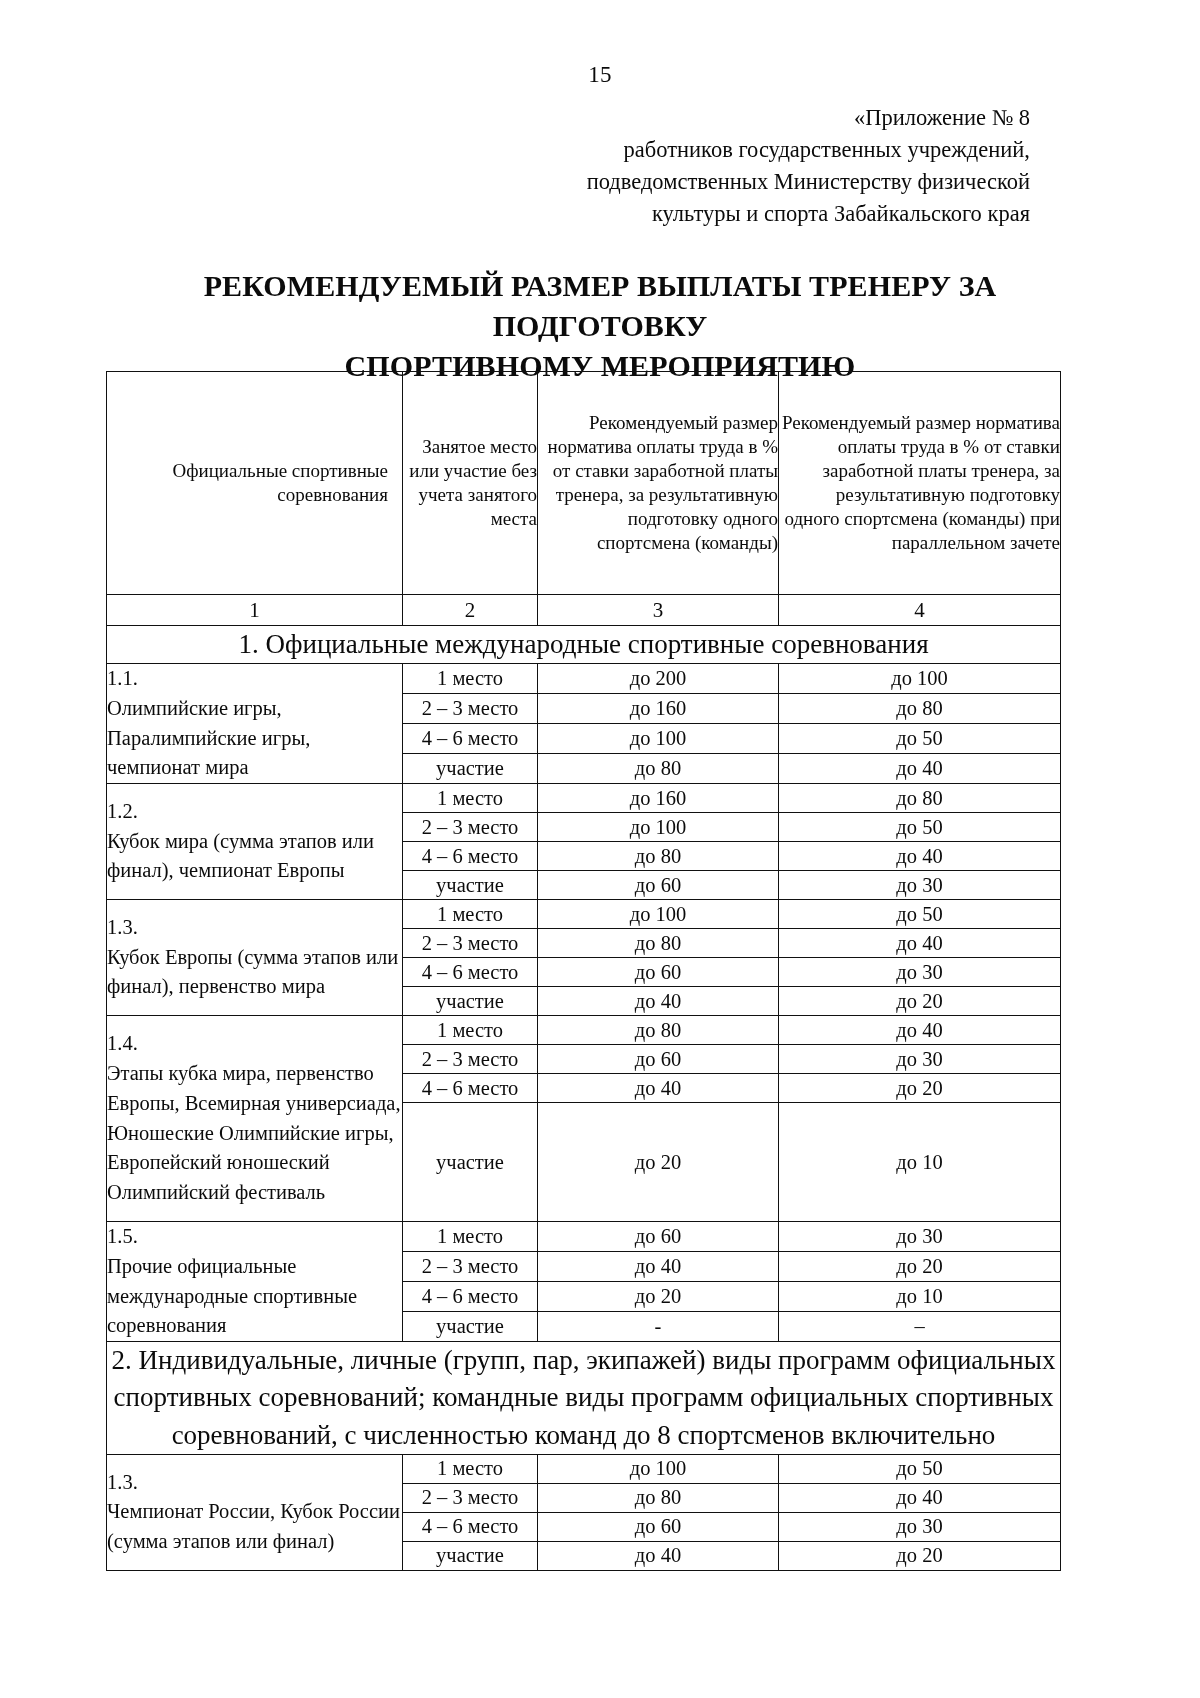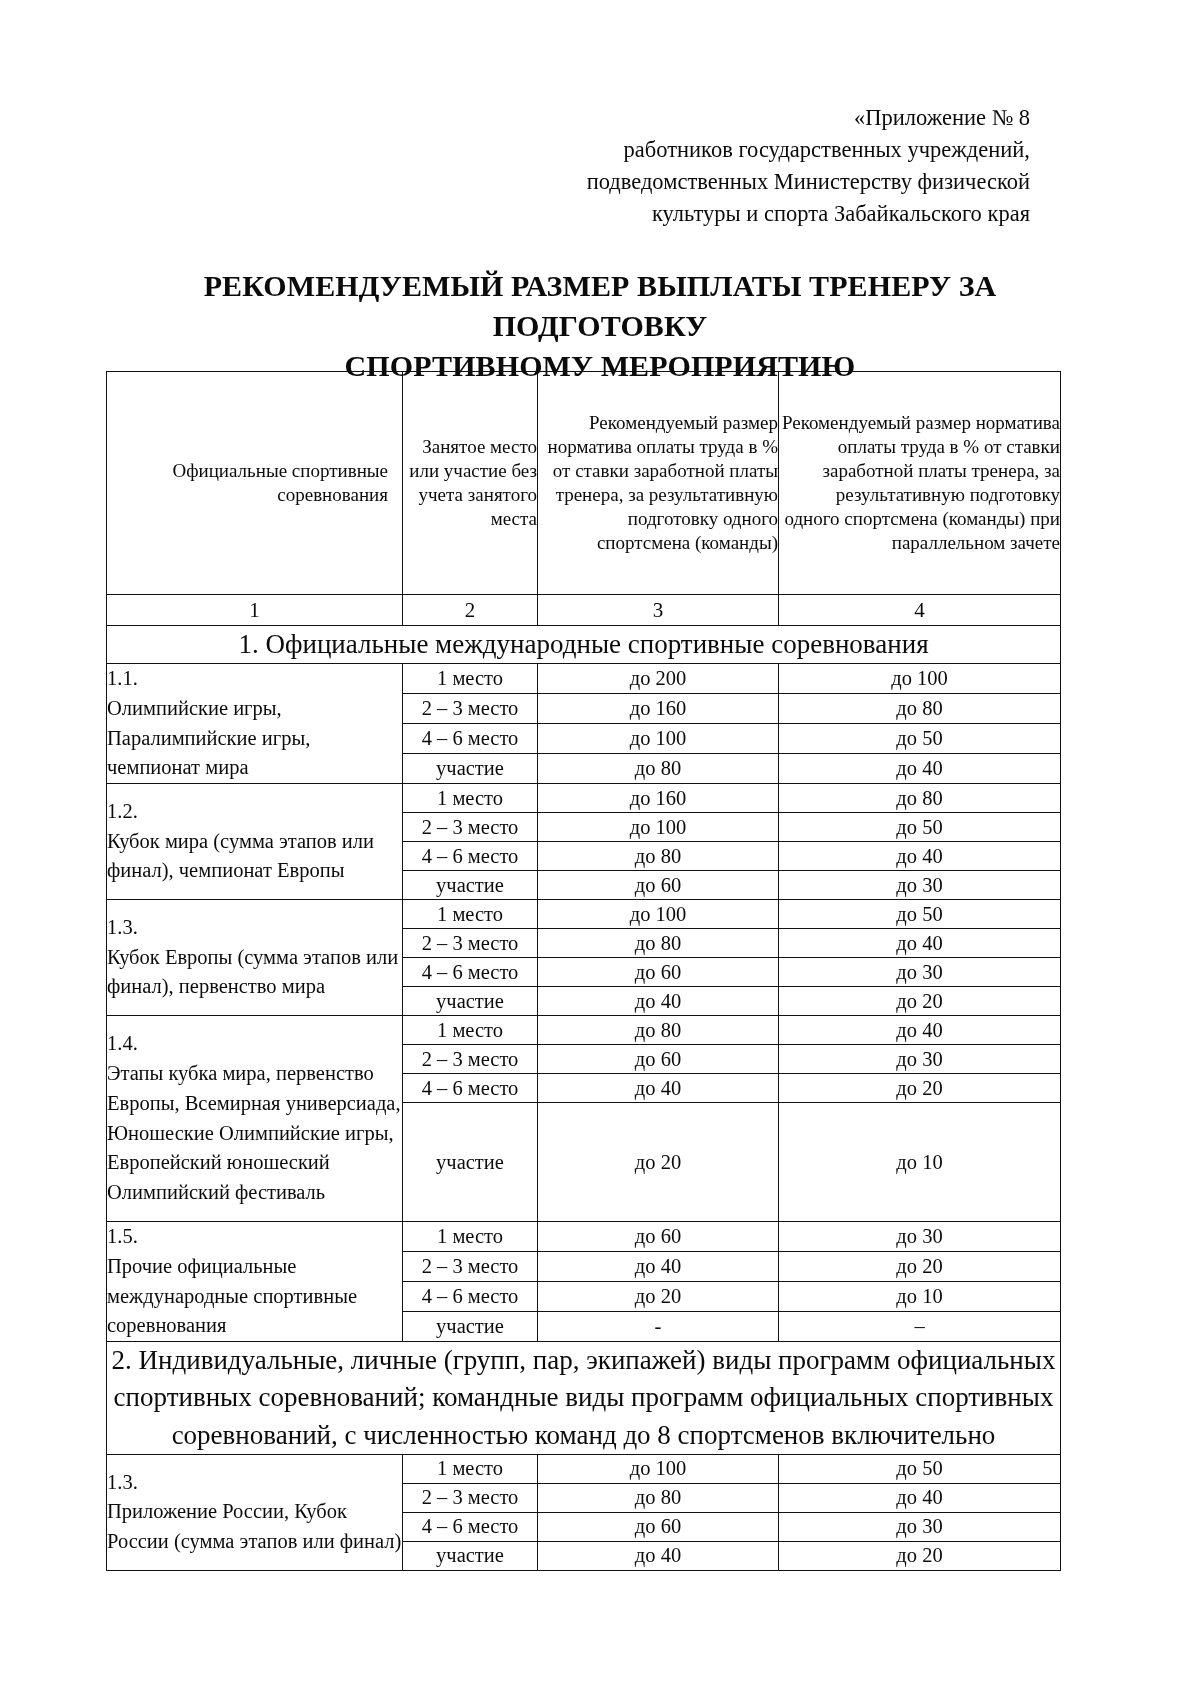--- a/index.html
+++ b/index.html
@@ -131,20 +131,21 @@
     font-size: 20.5px;
     height: 28px;
     padding: 3px 0 4px 0;
   }
 </style>
 </head>
 <body>
 
 <div class="page">
 
+  <div class="page-number">15</div>
 
   <div class="appendix-block">
     <div>«Приложение № 8</div>
     <div>работников государственных учреждений,</div>
     <div>подведомственных Министерству физической</div>
     <div>культуры и спорта Забайкальского края</div>
   </div>
 
   <div class="doc-title">
     <div>РЕКОМЕНДУЕМЫЙ РАЗМЕР ВЫПЛАТЫ ТРЕНЕРУ ЗА ПОДГОТОВКУ</div>
@@ -279,21 +280,21 @@
           </tr>
           <tr>
             <td class="place">участие</td>
             <td class="val">-</td>
             <td class="val">–</td>
           </tr>
           <tr class="section">
             <td colspan="4">2.  Индивидуальные, личные (групп, пар, экипажей) виды программ официальных спортивных соревнований; командные виды программ официальных спортивных соревнований, с численностью команд до 8 спортсменов включительно</td>
           </tr>
           <tr>
-            <td class="group" rowspan="4"><span class="num">1.3.</span><span class="ind">Приложение России, Кубок России (сумма этапов или финал)</span></td>
+            <td class="group" rowspan="4"><span class="num">1.3.</span><span class="ind">Чемпионат России, Кубок России (сумма этапов или финал)</span></td>
             <td class="place">1 место</td>
             <td class="val">до 100</td>
             <td class="val">до 50</td>
           </tr>
           <tr>
             <td class="place">2 – 3 место</td>
             <td class="val">до 80</td>
             <td class="val">до 40</td>
           </tr>
           <tr>

